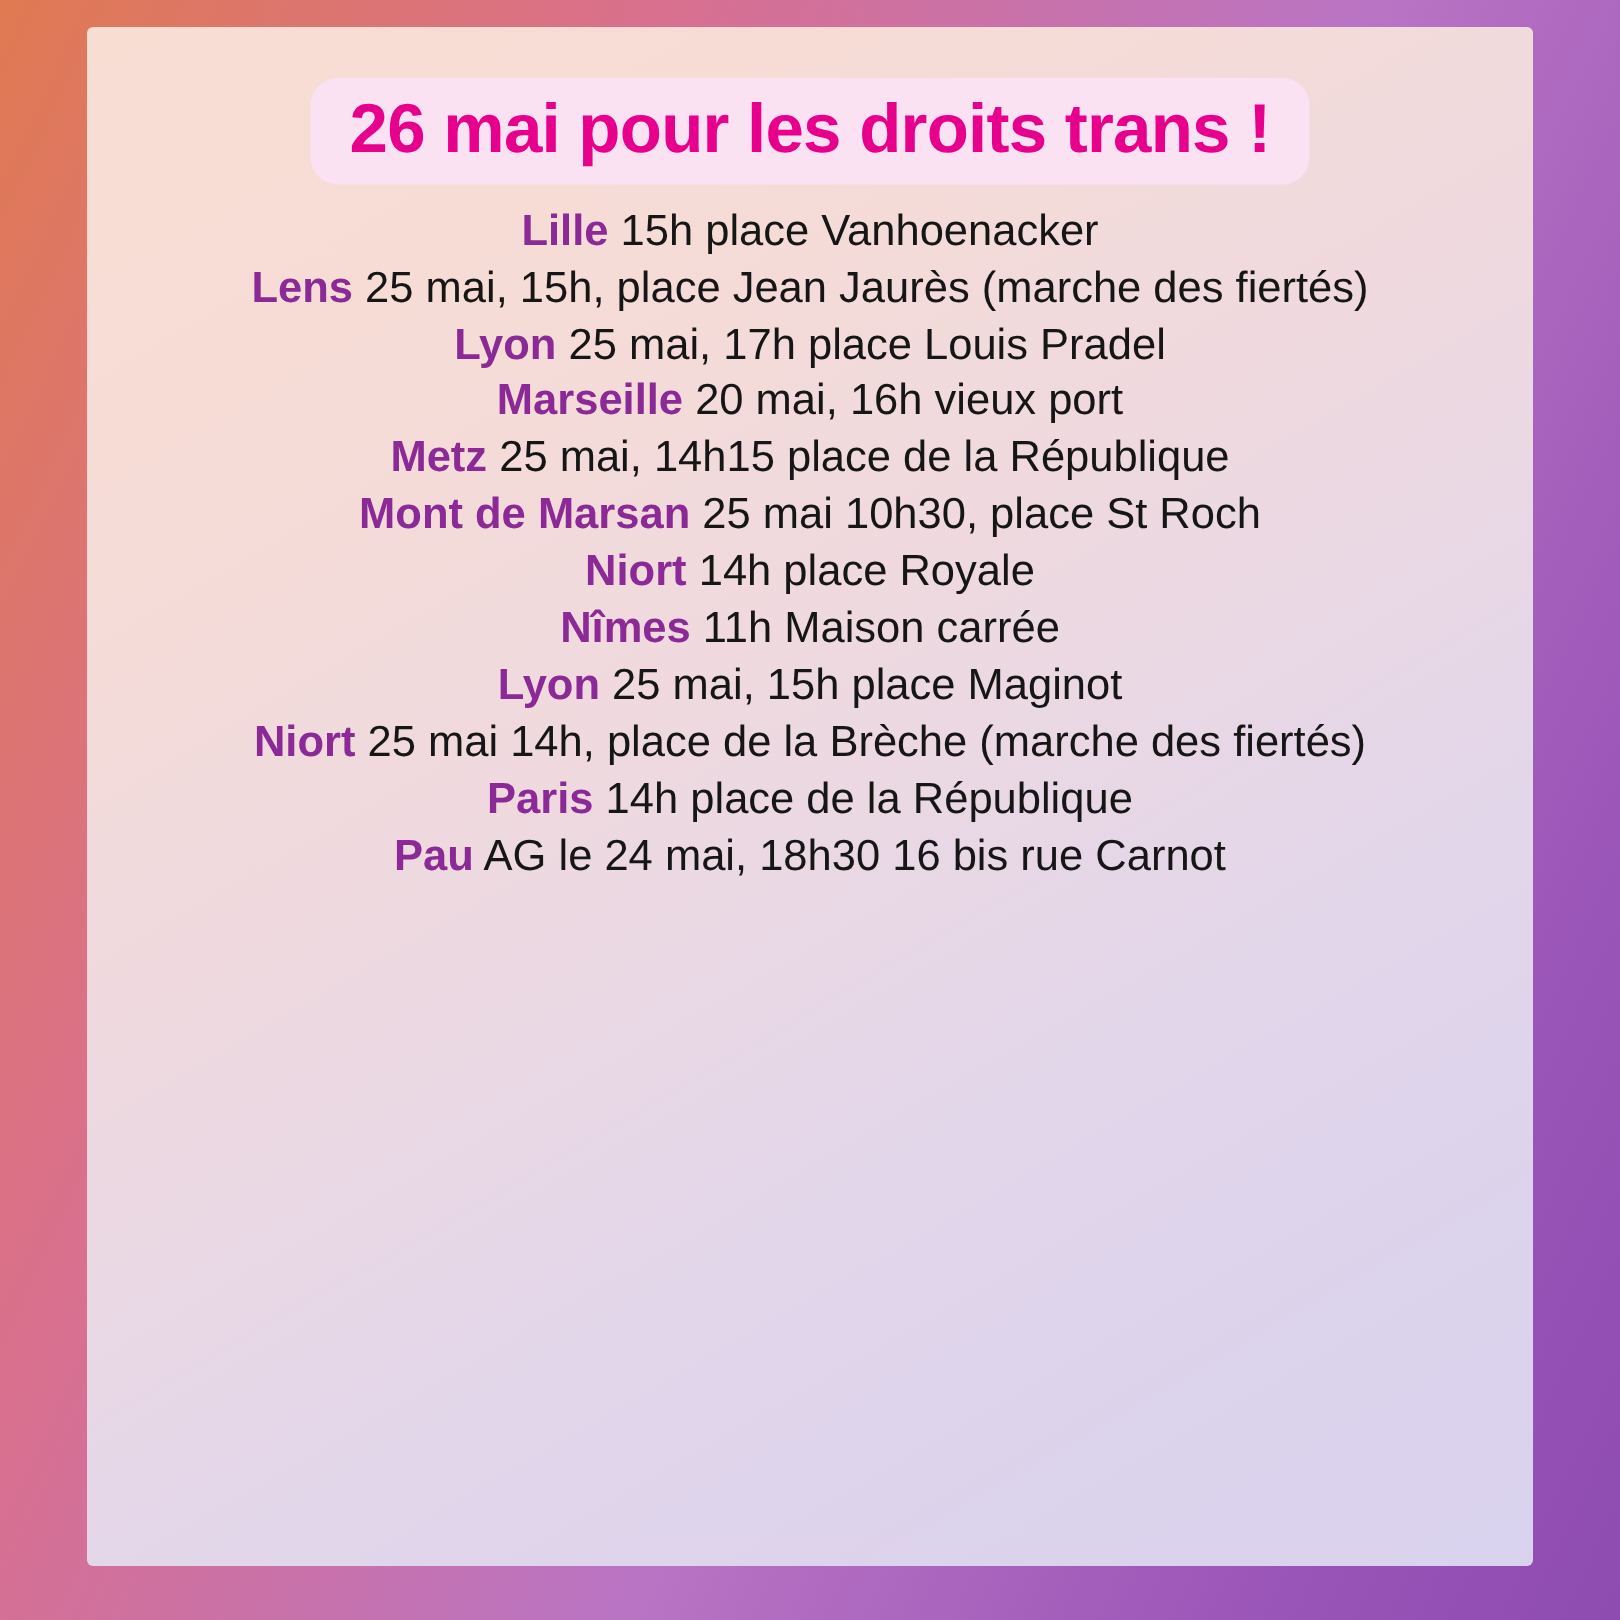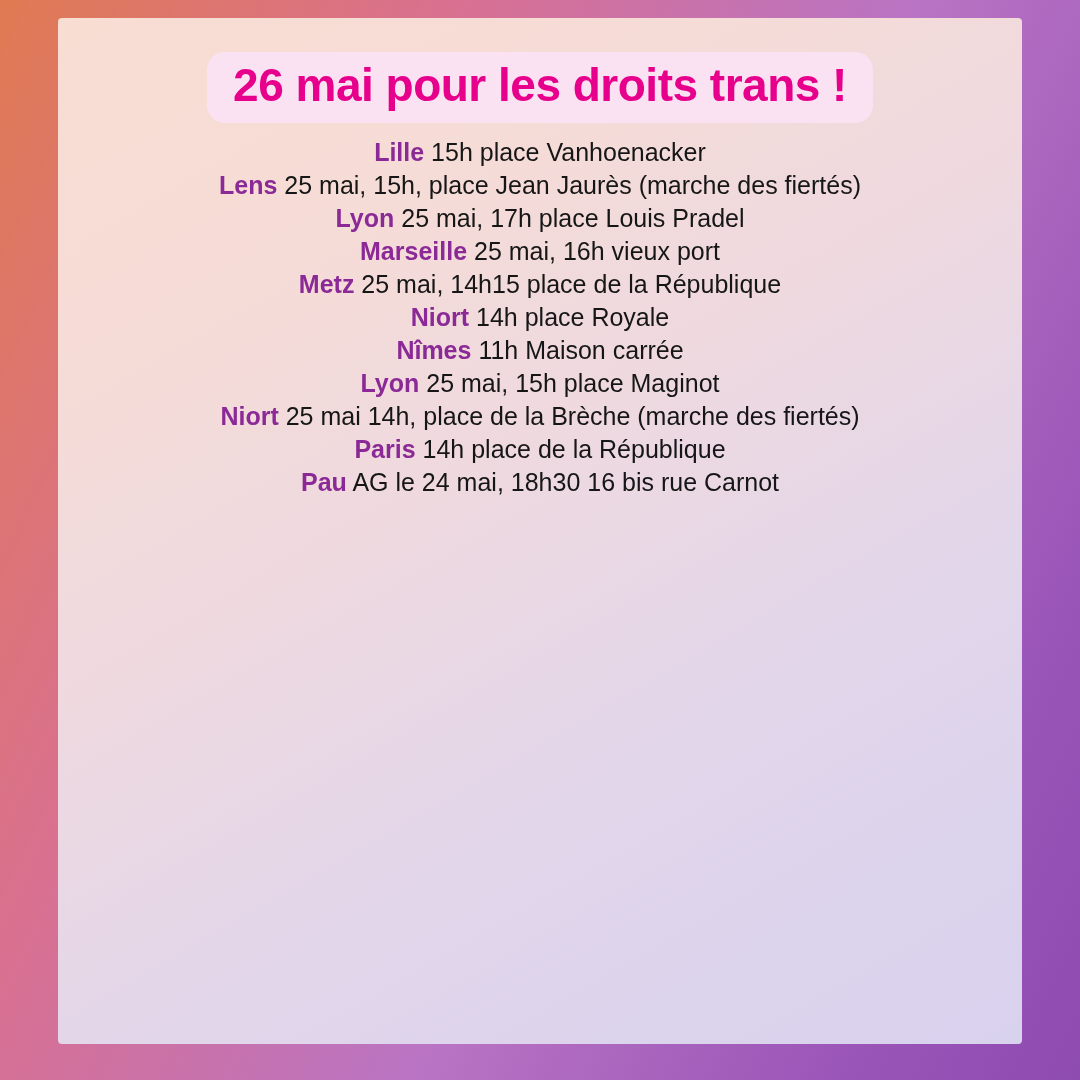--- a/index.html
+++ b/index.html
@@ -51,21 +51,21 @@
   #list {
     width: 100%;
     display: flex;
     flex-direction: column;
     align-items: center;
   }
   .entry {
     width: 100%;
     text-align: center;
     color: #1b1b1b;
-    font-size: 25px;
+    font-size: 29px;
     line-height: 1.24;
     margin: 0 0 2px 0;
     padding: 0 6px;
     box-sizing: border-box;
   }
   .city {
     color: #8b2a96;
     font-weight: bold;
   }
   .details {
@@ -90,27 +90,30 @@
 
       <p class="entry">
         <span class="city">Lens</span><span class="details"> 25 mai, 15h, place Jean Jaurès (marche des fiertés)</span>
       </p>
 
       <p class="entry">
         <span class="city">Lyon</span><span class="details"> 25 mai, 17h place Louis Pradel</span>
       </p>
 
       <p class="entry">
-        <span class="city">Marseille</span><span class="details"> 25 mai, 16h vieux port</span>
+        <span class="city">Marseille</span><span class="details"> 20 mai, 16h vieux port</span>
       </p>
 
       <p class="entry">
         <span class="city">Metz</span><span class="details"> 25 mai, 14h15 place de la République</span>
       </p>
 
+      <p class="entry">
+        <span class="city">Mont de Marsan</span><span class="details"> 25 mai 10h30, place St Roch</span>
+      </p>
 
       <p class="entry">
         <span class="city">Niort</span><span class="details"> 14h place Royale</span>
       </p>
 
       <p class="entry">
         <span class="city">Nîmes</span><span class="details"> 11h Maison carrée</span>
       </p>
 
       <p class="entry">

